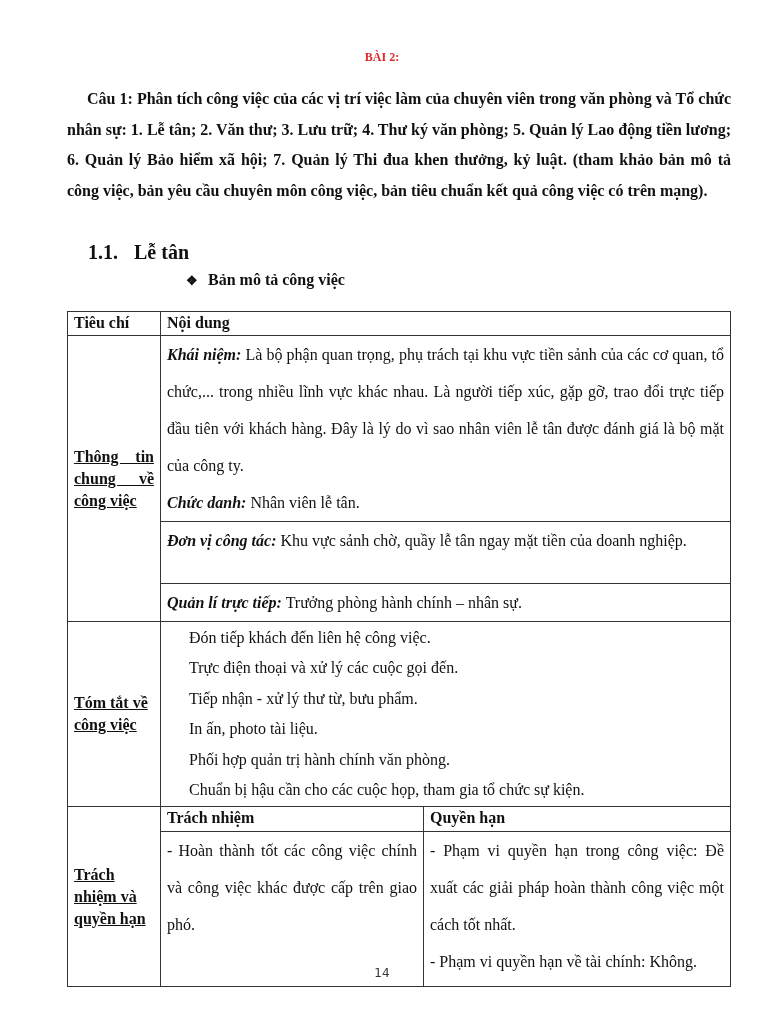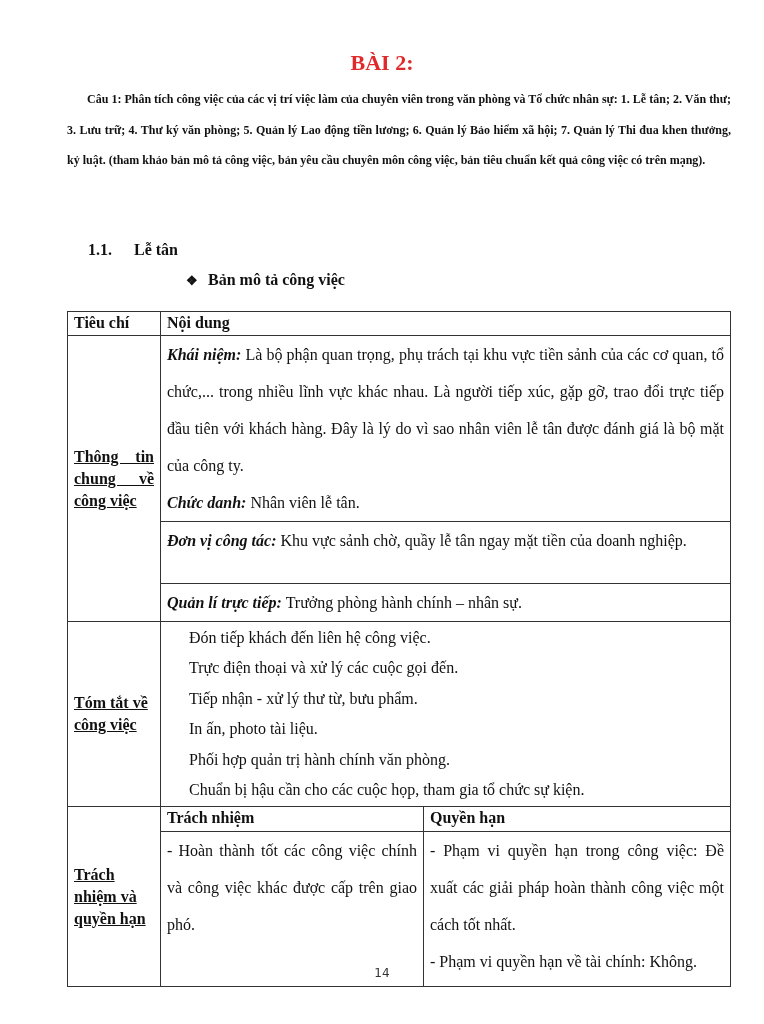--- a/index.html
+++ b/index.html
@@ -1,23 +1,23 @@
 <!DOCTYPE html>
 <html><head>
 <meta charset="utf-8">
 <style>
   html, body { margin: 0; padding: 0; background: #ffffff; }
   body { width: 764px; height: 1024px; position: relative; overflow: hidden;
          font-family: "Liberation Serif", "DejaVu Serif", serif; color: #111; }
   .title { position: absolute; top: 50px; left: 0; width: 764px; text-align: center;
-           color: #e0292b; font-weight: bold; font-size: 22px; }
+           color: #e0292b; font-weight: bold; font-size: 12px; }
   .question { position: absolute; top: 84px; left: 67px; width: 664px; font-weight: bold;
-              font-size: 12px; line-height: 30.5px; text-align: justify; margin: 0; }
+              font-size: 16px; line-height: 30.5px; text-align: justify; margin: 0; }
   .question .indent { display: inline-block; width: 20px; }
-  .sec { position: absolute; top: 241px; left: 88px; font-weight: bold; font-size: 16px; }
+  .sec { position: absolute; top: 241px; left: 88px; font-weight: bold; font-size: 20px; }
   .sec .num { display: inline-block; width: 46px; }
   .bullet { position: absolute; top: 271px; left: 162px; font-weight: bold; font-size: 16px; margin-left: 24px; }
   .bullet .sym { display: inline-block; width: 22px; font-size: 13px; }
   table.main { position: absolute; top: 311px; left: 67px; width: 664px; border-collapse: collapse;
                font-size: 16px; table-layout: fixed; }
   table.main td, table.main th { border: 1.2px solid #333; padding: 0 6px; vertical-align: top; }
   table.main th { font-weight: bold; height: 23px; line-height: 22px; text-align: left; }
   .c1 { width: 93px; }
   .lbl { font-weight: bold; vertical-align: middle !important; line-height: 22px; text-align: justify; text-decoration: underline; }
   .lbl-just { text-align-last: justify; }

